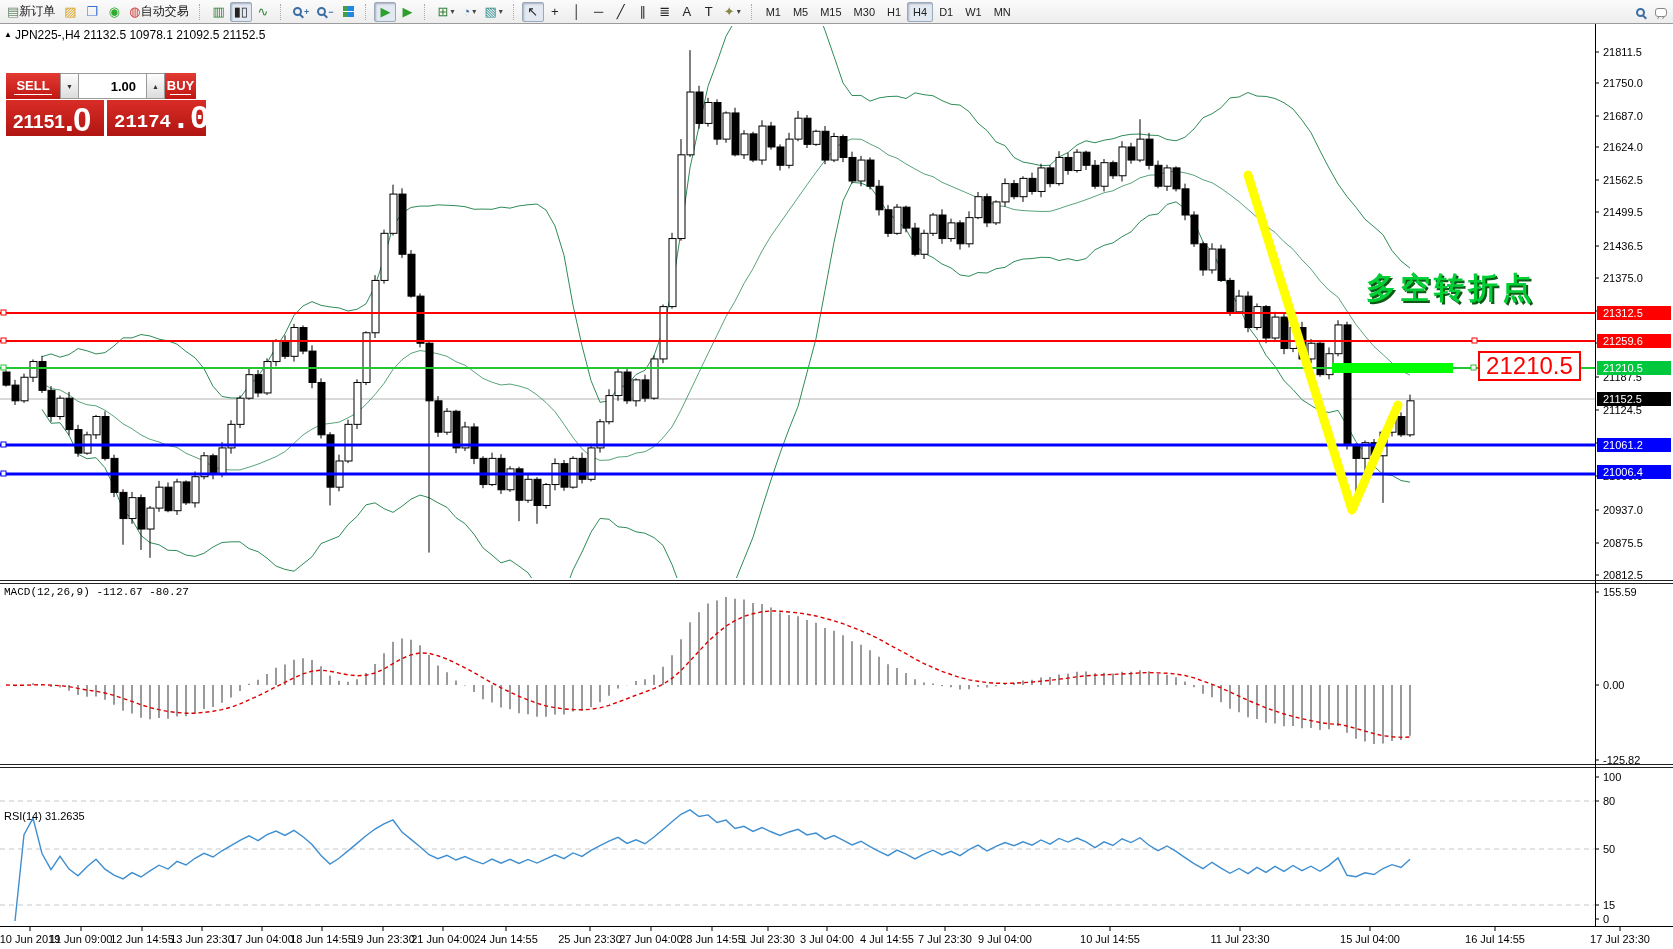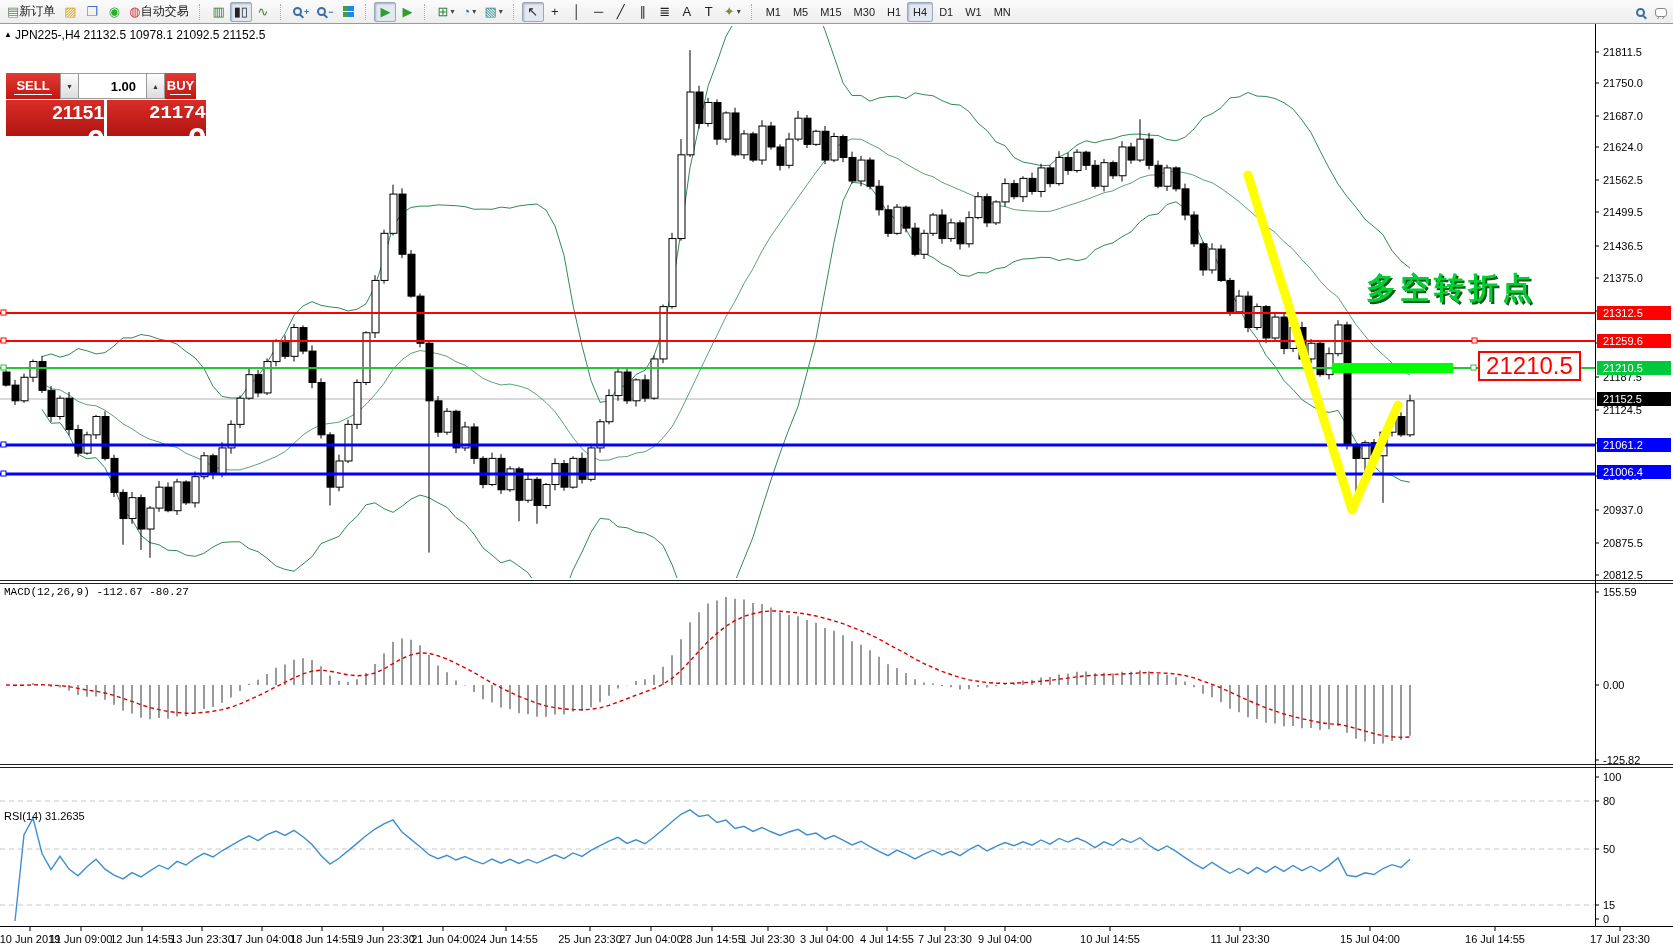--- a/index.html
+++ b/index.html
@@ -41,21 +41,21 @@
   .btn-red .ul { width:70%; height:1px; background:#fff; margin-top:1px; }
   .sell-btn { width:54px; }
   .buy-btn  { width:31px;text-align:center; }
   .spin { width:19px; background:linear-gradient(#fdfdfd,#dcdcdc); border:1px solid #9a9a9a;
     display:flex; align-items:center; justify-content:center; font-size:7px; color:#333; }
   .vol { width:67px; background:#fff; border-top:1px solid #9a9a9a; border-bottom:1px solid #9a9a9a;
     display:flex; align-items:center; justify-content:flex-end; padding-right:10px;
     font-size:13px; color:#000; }
   .row2 { display:flex; height:36px; margin-top:1px; }
   .price-box { background:linear-gradient(#d92c27,#b01511); color:#fff; display:flex;
-    align-items:flex-end; padding:0 0 1px 7px;flex-direction:column; }
+    align-items:flex-end; padding:0 0 1px 7px; }
   .price-box .big { font-size:19px; line-height:26px; }
   .price-box .huge { font-size:33px; line-height:31px; letter-spacing:-1px; }
   .sell-price { width:98px; margin-right:3px; }
   .buy-price { width:99px;font-family:Liberation Mono, monospace; }
   
   .turning { position:absolute; left:1366px; top:268px; z-index:25; font-size:30px; font-weight:bold;
     color:#00cf35; text-shadow:2px 2px 0 #0c5a16; letter-spacing:4px; }
   .level-box { position:absolute; left:1478px; top:351px; width:103px; height:30px; z-index:25;
     border:2px solid #f00; background:#fff; color:#f00; font-size:24px;
     display:flex; align-items:center; justify-content:center; }

